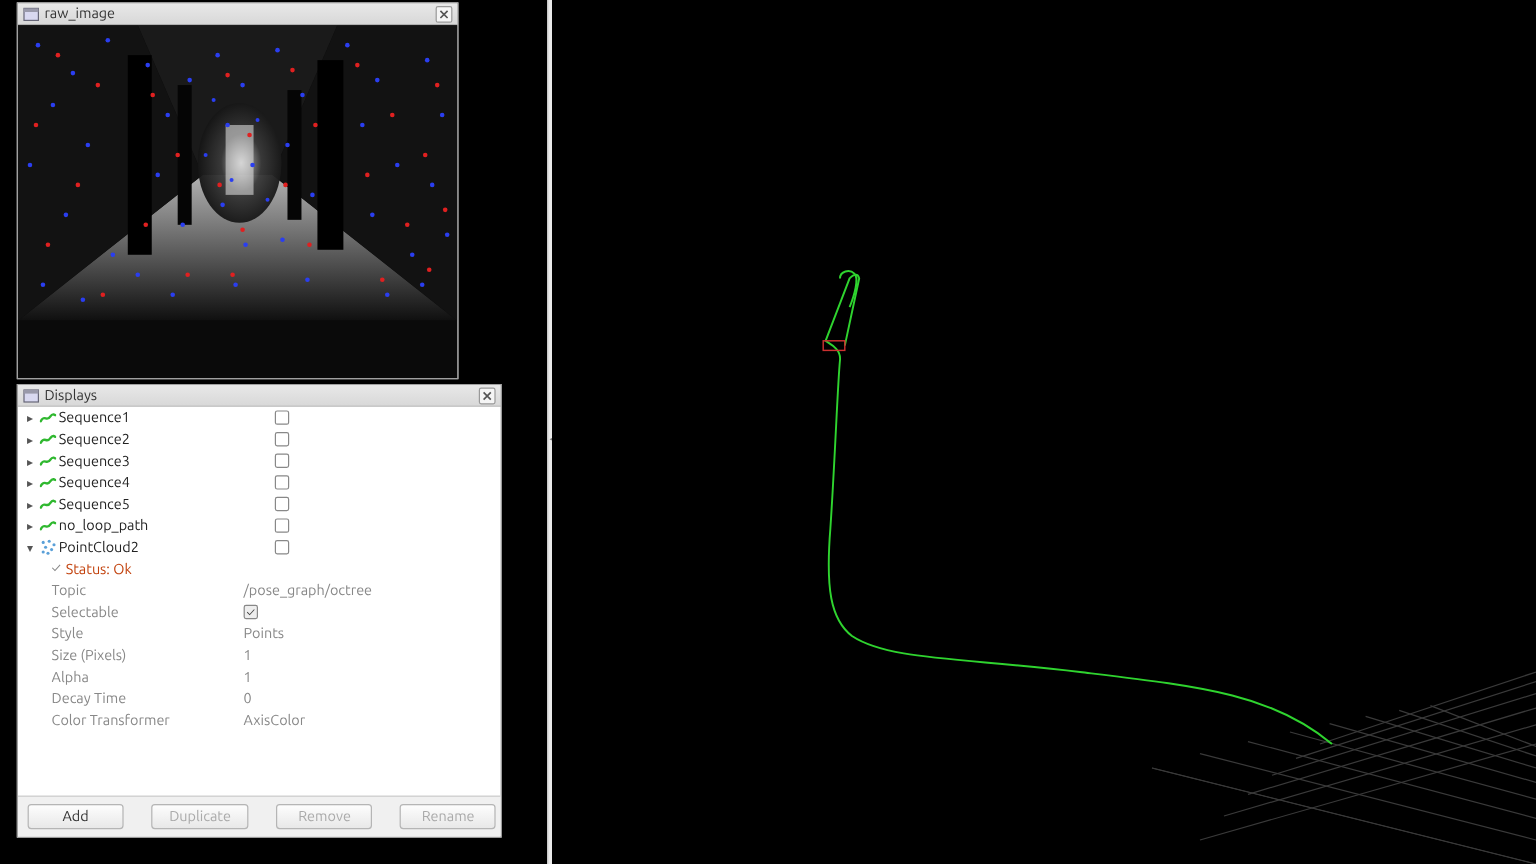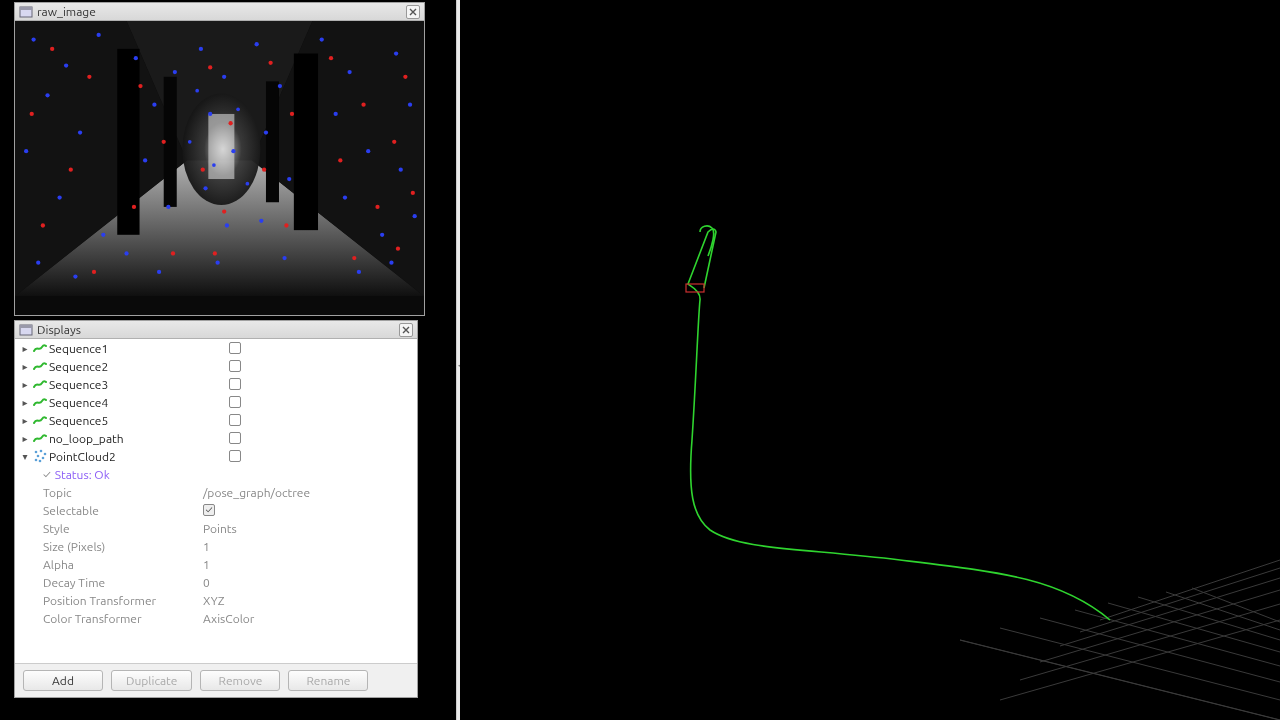--- a/index.html
+++ b/index.html
@@ -4,21 +4,21 @@
 <style>
   * { box-sizing: border-box; margin: 0; padding: 0; font-family: "Ubuntu", "Segoe UI", sans-serif; font-size: 12px; }
   body { width: 1280px; height: 720px; background: #000; overflow: hidden; position: relative; }
   .panel { position: absolute; background: #f0f0f0; border: 1px solid #a0a0a0; }
   .titlebar { display: flex; align-items: center; height: 18px; background: linear-gradient(#e8e8e8,#d8d8d8); border-bottom: 1px solid #b0b0b0; padding: 0 4px; user-select: none; }
   .titlebar .win-icon { width: 14px; height: 14px; margin-right: 4px; display:inline-flex; align-items:center; justify-content:center; }
   .titlebar .title { flex: 1; color: #333; }
   .titlebar .close { width: 14px; height: 14px; border: 1px solid #999; border-radius: 2px; display:flex; align-items:center; justify-content:center; background:#f5f5f5; cursor:pointer; }
   .titlebar .close svg { width:8px; height:8px; }
   
-  #raw-image-panel { left: 14px; top: 2px; width: 411px; height: 314px; }
+  #raw-image-panel { left: 14px; top: 2px; width: 368px; height: 314px; }
   #raw-image-view { width: 100%; height: calc(100% - 18px); background: #0a0a0a; position: relative; overflow:hidden; }
   
   #displays-panel { left: 14px; top: 320px; width: 404px; height: 378px; }
   #displays-body { width:100%; height: calc(100% - 18px); display:flex; flex-direction:column; background:#fff; }
   .tree { flex:1; overflow-y:auto; overflow-x:hidden; position:relative; }
   .tree::-webkit-scrollbar { width: 12px; }
   .tree::-webkit-scrollbar-track { background:#eee; }
   .tree::-webkit-scrollbar-thumb { background:#bbb; border:1px solid #999; }
   .row { display:flex; align-items:center; height: 18px; padding-left: 4px; }
   .row .expander { width: 12px; text-align:center; color:#555; cursor:pointer; font-size:10px; }
@@ -26,21 +26,21 @@
   .row .label { flex: 0 0 180px; color:#222; overflow:hidden; white-space:nowrap; }
   .row .value-col { flex:1; display:flex; align-items:center; }
   .row .checkbox { width:12px; height:12px; border:1px solid #888; background:#fff; border-radius:2px; }
   .row .checkbox.checked::after { content:"✓"; font-size:10px; line-height:10px; color:#444; display:block; text-align:center;}
   .row.sub { padding-left: 28px; }
   .row.sub .label { color:#888; flex:0 0 160px;}
   .row.sub .value-col { color:#888;text-align:center; }
   .path-icon svg { width:14px; height:10px; }
   .pc-icon svg { width:14px; height:14px; }
   .status-check { color:#888; font-size:11px; margin-right:4px;}
-  .btn-bar { display:flex; gap:8px; padding:6px 8px; border-top:1px solid #ccc; background:#f0f0f0; }
+  .btn-bar { display:flex; gap:23px; padding:6px 8px; border-top:1px solid #ccc; background:#f0f0f0; }
   .btn { flex:0 0 auto; min-width:80px; padding:3px 14px; background:linear-gradient(#fdfdfd,#e8e8e8); border:1px solid #b5b5b5; border-radius:3px; text-align:center; cursor:pointer; color:#333;}
   .btn.disabled { color:#aaa; cursor:default; }
   
   #view3d { position:absolute; left: 460px; top:0; width: 820px; height: 720px; background:#000; }
   #view3d svg { width:100%; height:100%; }
   
   #splitter { position:absolute; left:456px; top:0; width:8px; height:720px; background:#eaeaea; border-left:1px solid #ccc; border-right:1px solid #ccc; cursor:col-resize;}
   #splitter .arrow { position:absolute; left:1px; top:360px; font-size:9px; color:#777;}
   
   .corridor { position:absolute; inset:0; }
@@ -282,21 +282,21 @@
               </g>
             </svg>
           </span>
           <span class="label">PointCloud2</span>
           <span class="value-col">
             <span class="checkbox" style=""></span>
           </span>
         </div>
         <div class="row sub">
           <span class="status-check">✓</span>
-          <span class="label" style="color:#8b5cf6">Status: Ok</span>
+          <span class="label" style="color:#c2410c">Status: Ok</span>
           <span class="value-col"></span>
         </div>
         <div class="row sub">
           <span class="label">Topic</span>
           <span class="value-col">
             <span>/pose_graph/octree</span>
           </span>
         </div>
         <div class="row sub">
           <span class="label">Selectable</span>
@@ -319,26 +319,20 @@
         <div class="row sub">
           <span class="label">Alpha</span>
           <span class="value-col">
             <span>1</span>
           </span>
         </div>
         <div class="row sub">
           <span class="label">Decay Time</span>
           <span class="value-col">
             <span>0</span>
-          </span>
-        </div>
-        <div class="row sub">
-          <span class="label">Position Transformer</span>
-          <span class="value-col">
-            <span>XYZ</span>
           </span>
         </div>
         <div class="row sub">
           <span class="label">Color Transformer</span>
           <span class="value-col">
             <span>AxisColor</span>
           </span>
         </div>
       </div>
     <div class="btn-bar">

